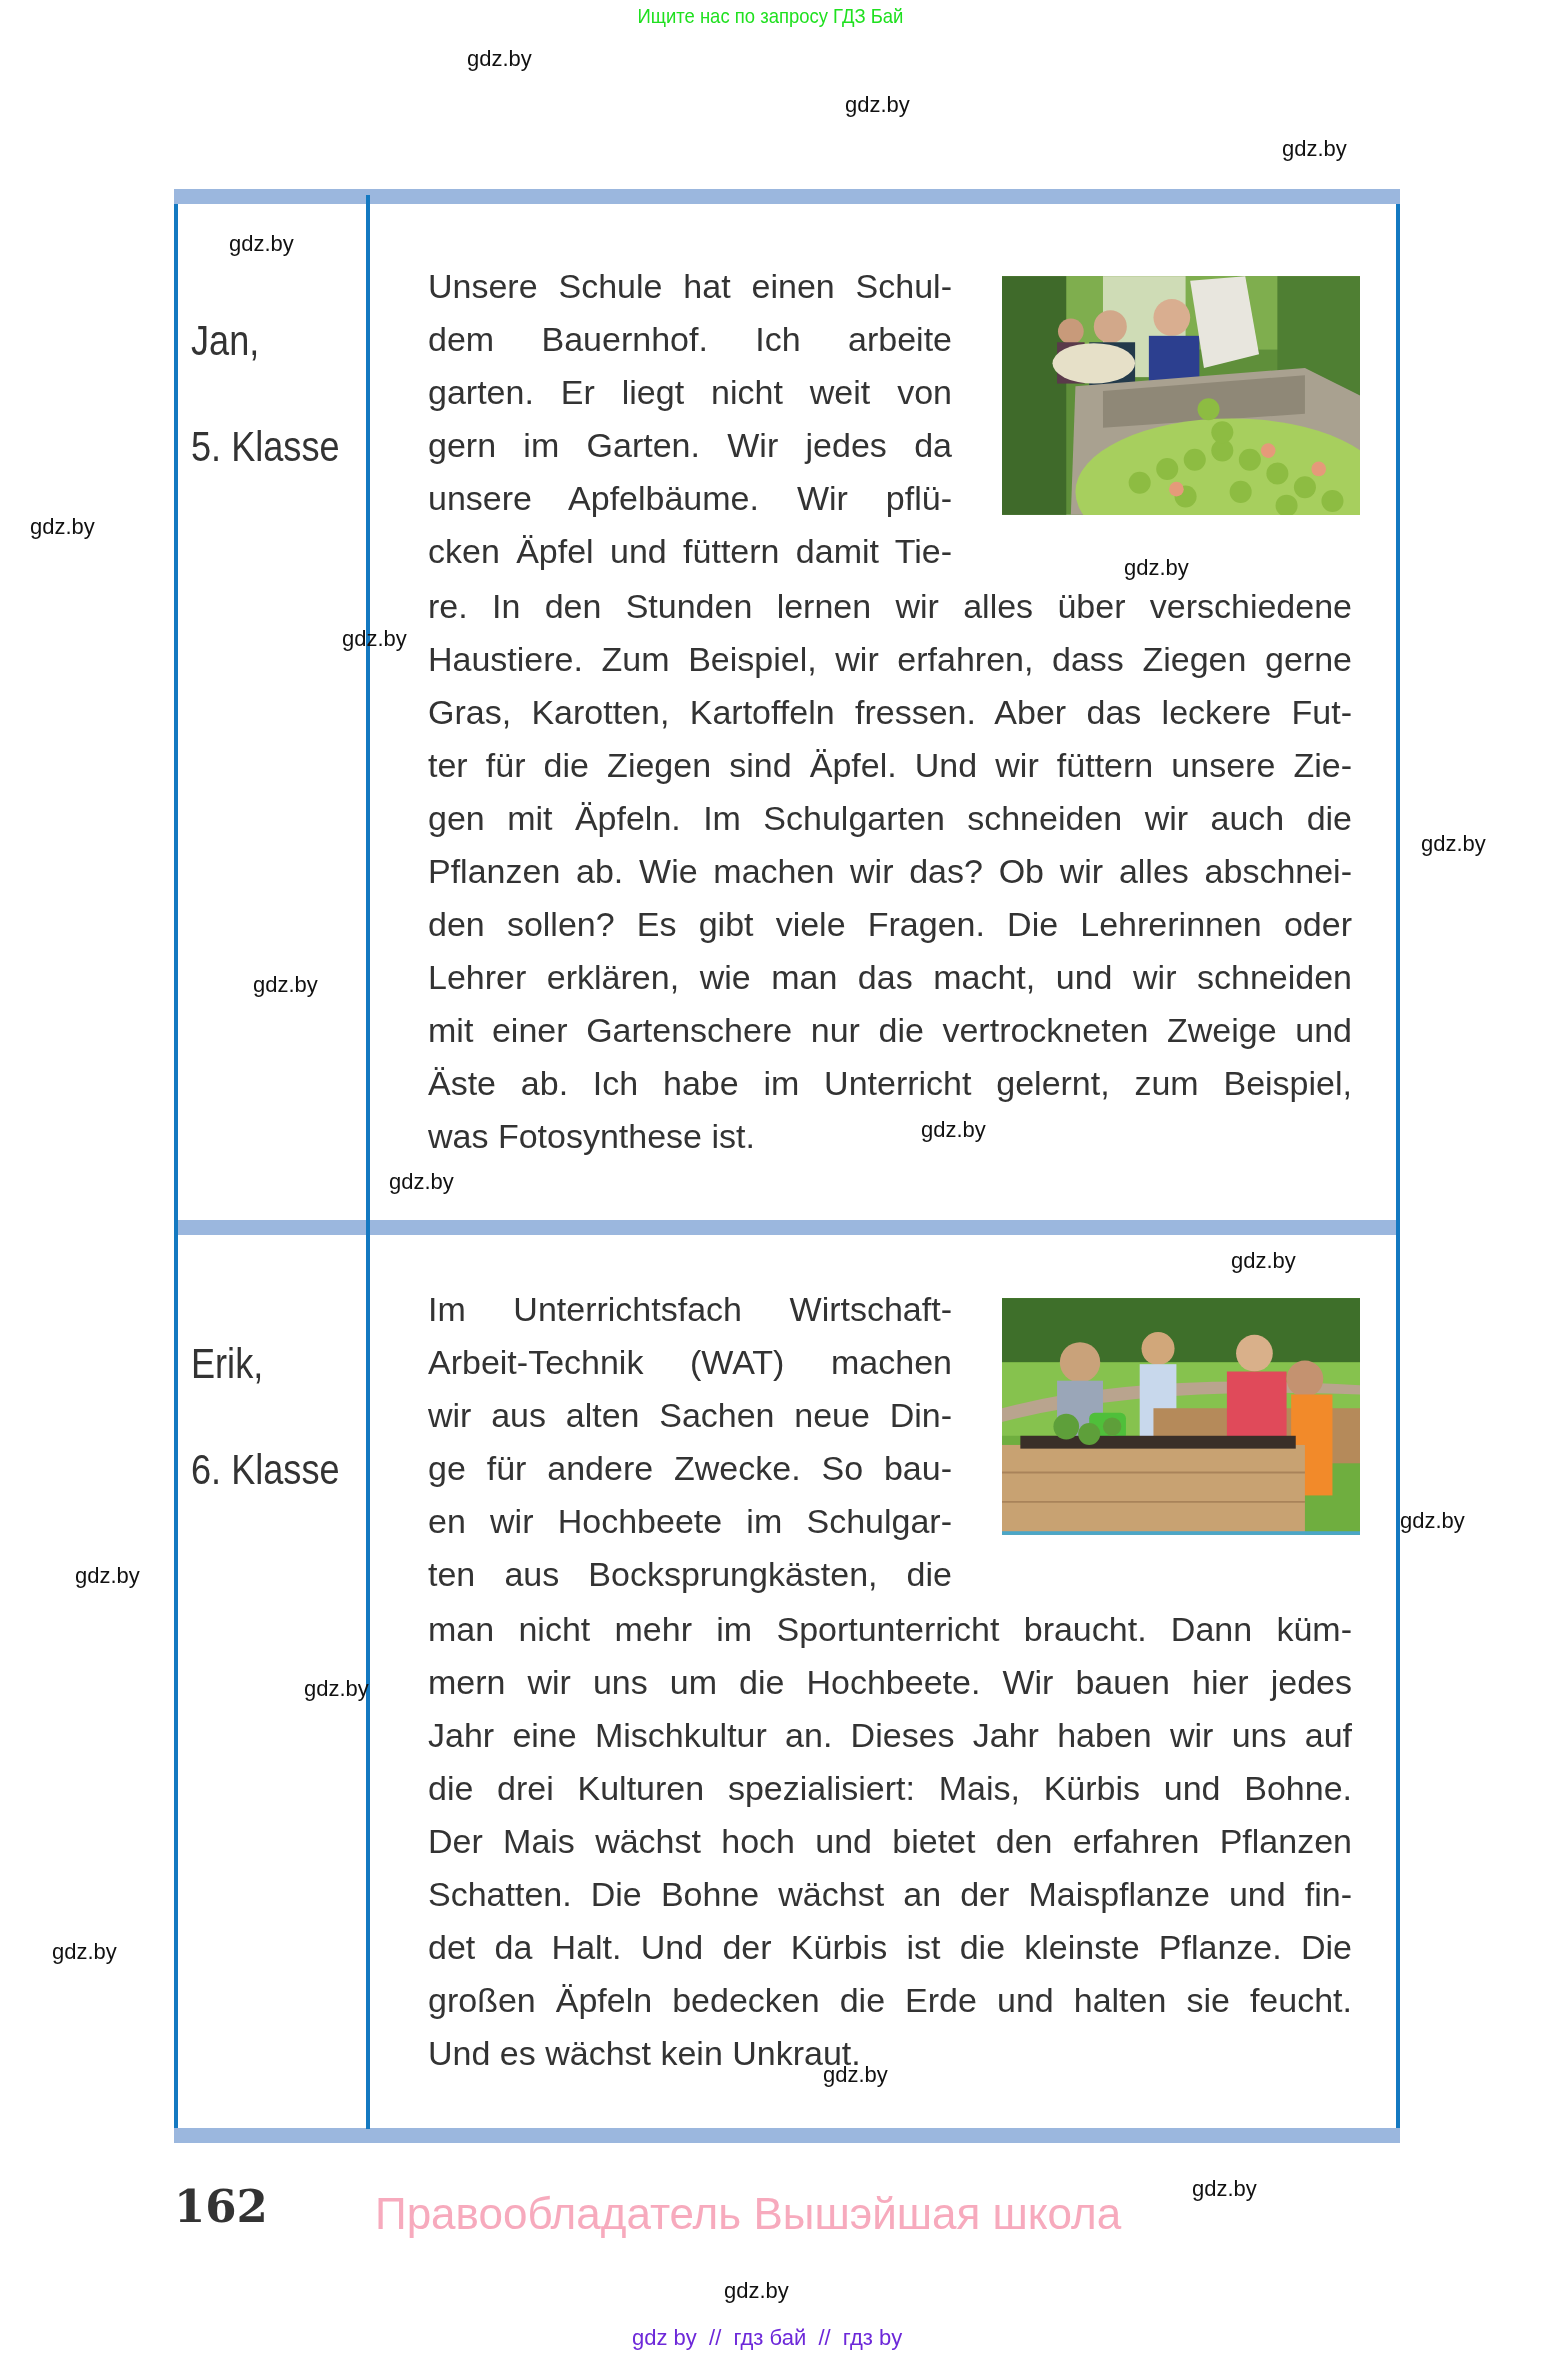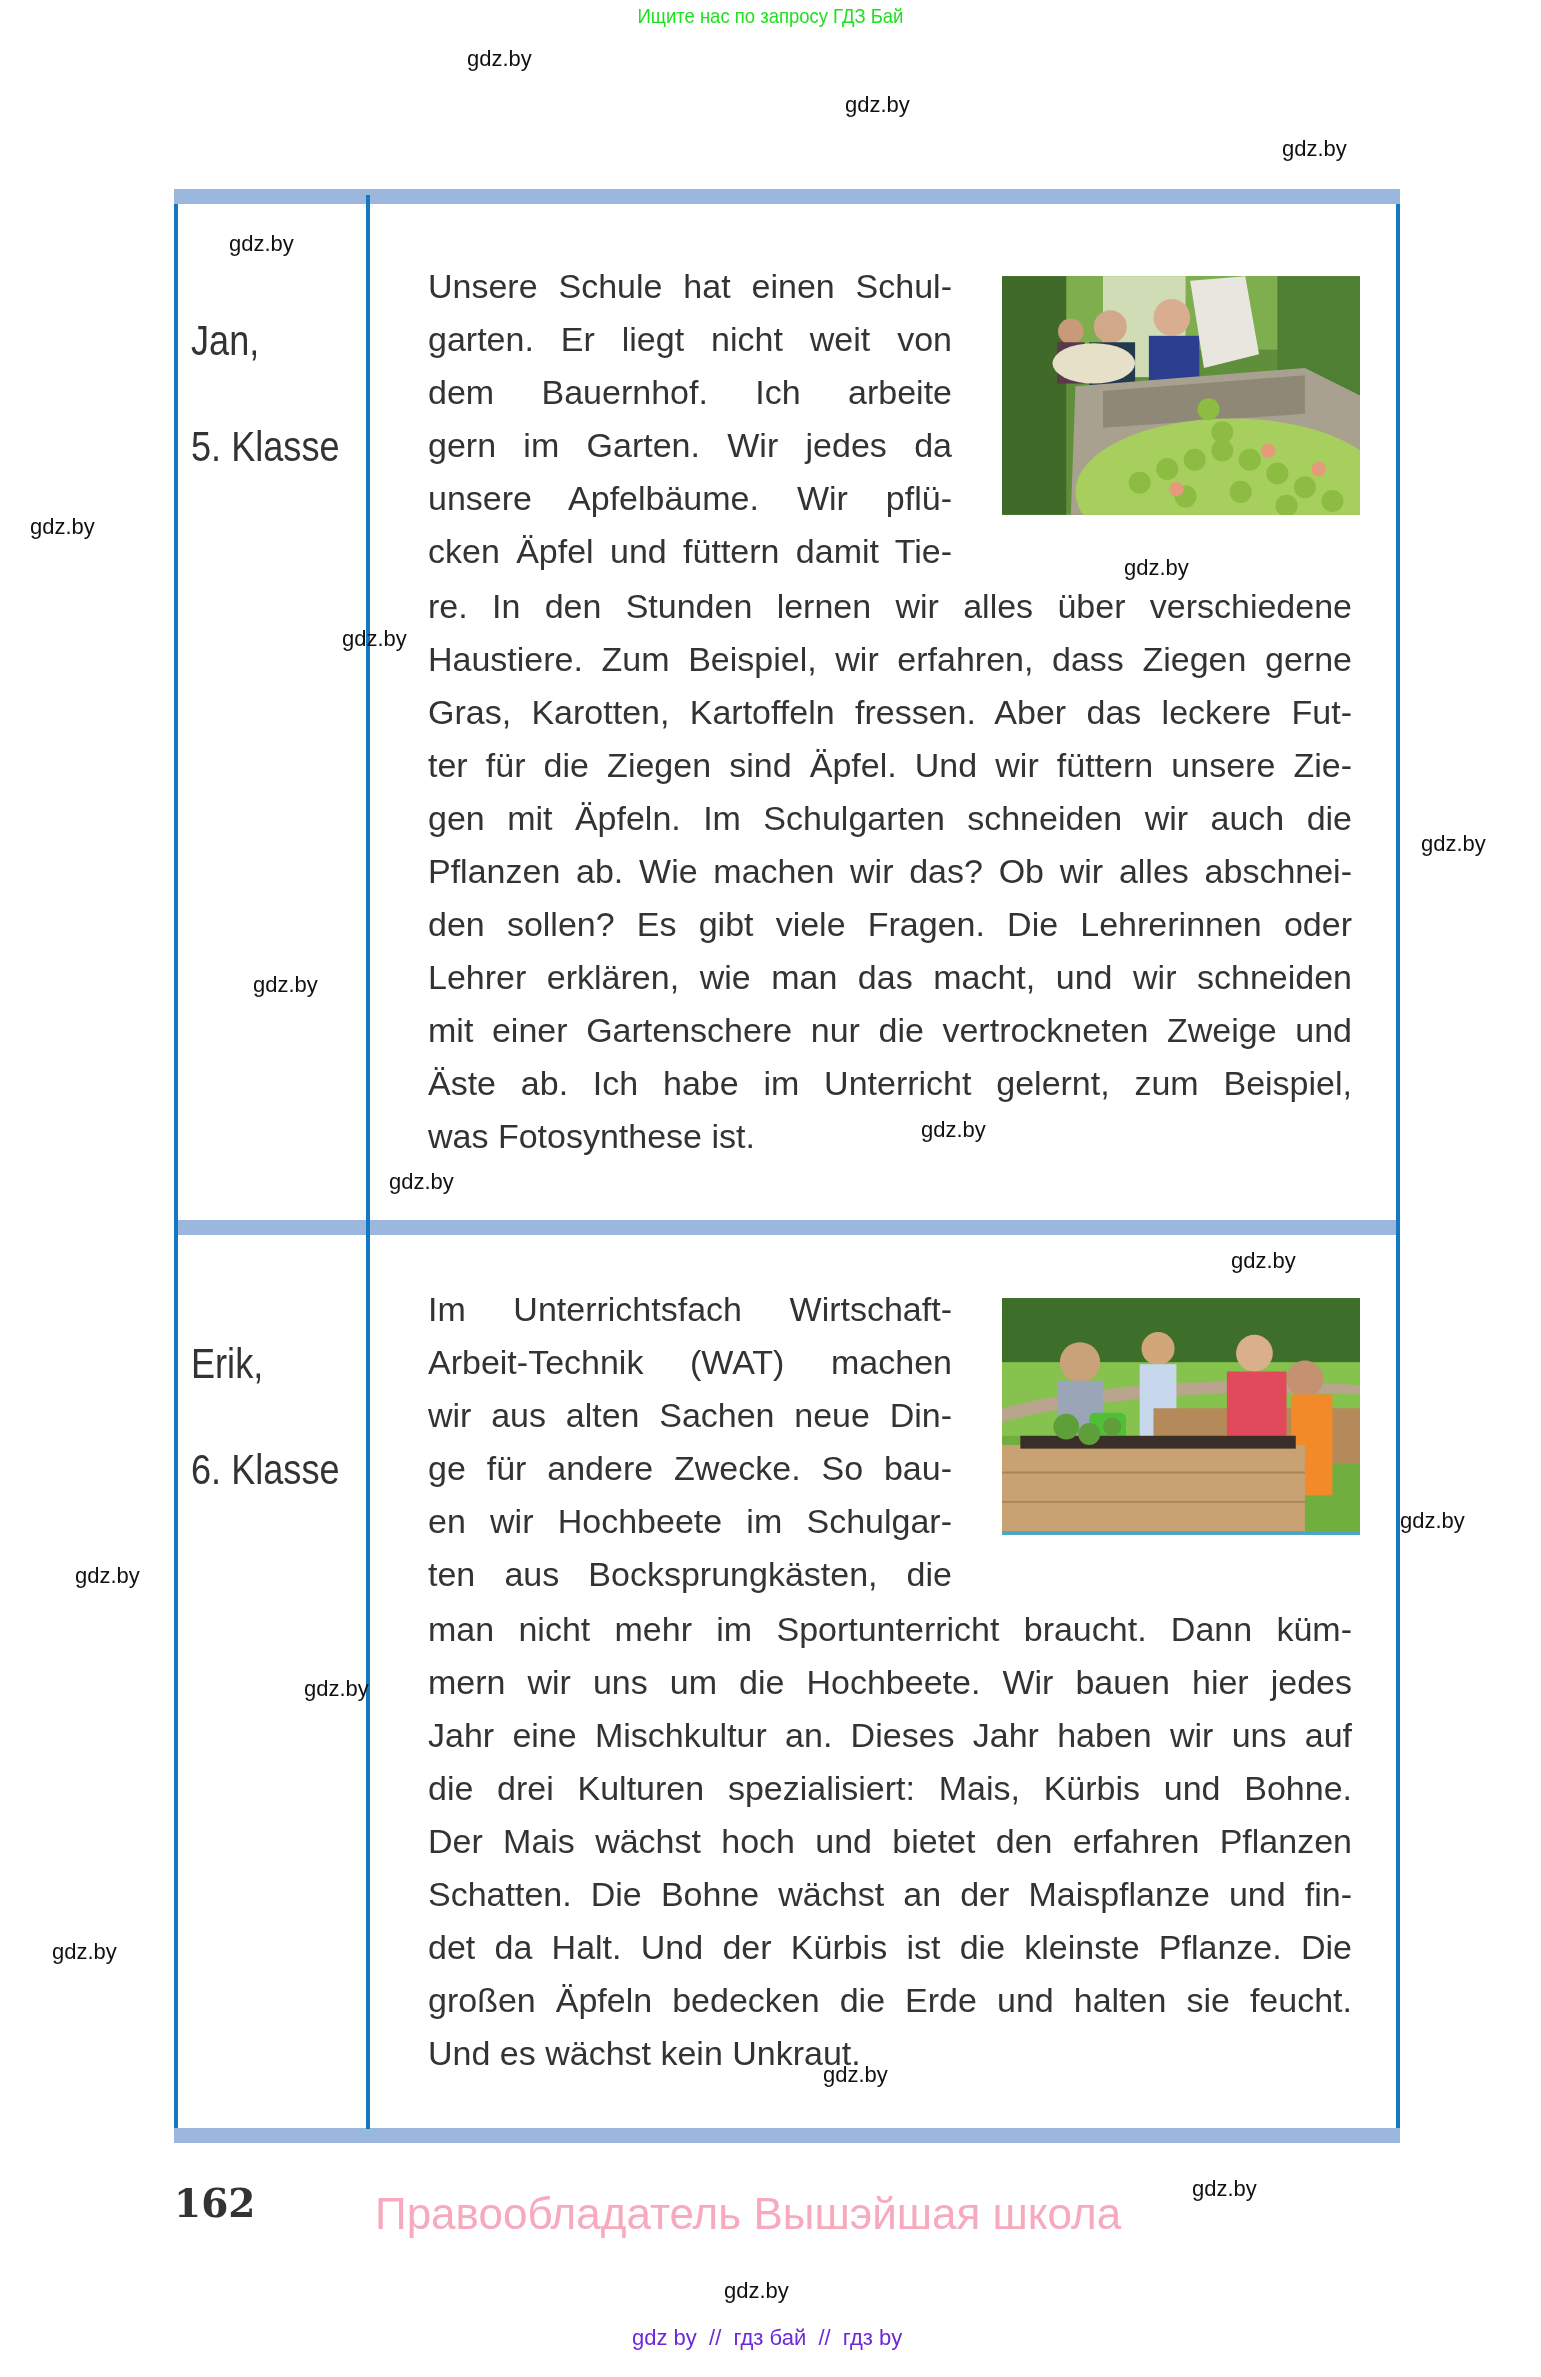--- a/index.html
+++ b/index.html
@@ -13,21 +13,21 @@
   .vline { background:#1479c1; width:3.7px; }
   .name { font-size:42px; line-height:53px; color:#333; white-space:pre-line;
           transform:scaleX(0.86); transform-origin:0 0; }
   .para { font-size:34px; line-height:53px; color:#333; }
   .line { display:block; white-space:nowrap; text-align:justify; text-align-last:justify;
           height:53px; overflow:visible; }
   .line.last { text-align-last:left; }
   .narrow { width:524px; }
   .wide { width:924px; }
   .photo { overflow:hidden; }
-  .page-num { font-family:"DejaVu Serif", serif; font-weight:bold; font-size:39px; color:#333; }
+  .page-num { font-family:"DejaVu Serif", serif; font-weight:bold; font-size:45px; color:#333; }
   .rights { font-size:44px; color:#f7aabd; white-space:nowrap; }
   .footer-links { font-size:22px; color:#6d28d9; white-space:pre; }
 </style>
 </head>
 <body>
 
 <div class="abs top-ad">Ищите нас по запросу ГДЗ Бай</div>
 
 <div class="abs bar" style="left:174px; top:189px; width:1226px;"></div>
 <div class="abs bar" style="left:174px; top:1220px; width:1226px;"></div>
@@ -79,22 +79,22 @@
       <g fill="#e59a7a">
         <circle cx="190" cy="232" r="8"></circle>
           <circle cx="290" cy="190" r="8"></circle>
           <circle cx="345" cy="210" r="8"></circle>
       </g>
     </svg>
   </div>
 
   <div class="abs para narrow" style="left:428px; top:260px;">
     <span class="line">Unsere Schule hat einen Schul-</span>
+    <span class="line">dem Bauernhof. Ich arbeite</span>
     <span class="line">garten. Er liegt nicht weit von</span>
-    <span class="line">dem Bauernhof. Ich arbeite</span>
     <span class="line">gern im Garten. Wir jedes da</span>
     <span class="line">unsere Apfelbäume. Wir pflü-</span>
     <span class="line">cken Äpfel und füttern damit Tie-</span>
   </div>
 
   <div class="abs para wide" style="left:428px; top:580px;">
     <span class="line">re. In den Stunden lernen wir alles über verschiedene</span>
     <span class="line">Haustiere. Zum Beispiel, wir erfahren, dass Ziegen gerne</span>
     <span class="line">Gras, Karotten, Kartoffeln fressen. Aber das leckere Fut-</span>
     <span class="line">ter für die Ziegen sind Äpfel. Und wir füttern unsere Zie-</span>

